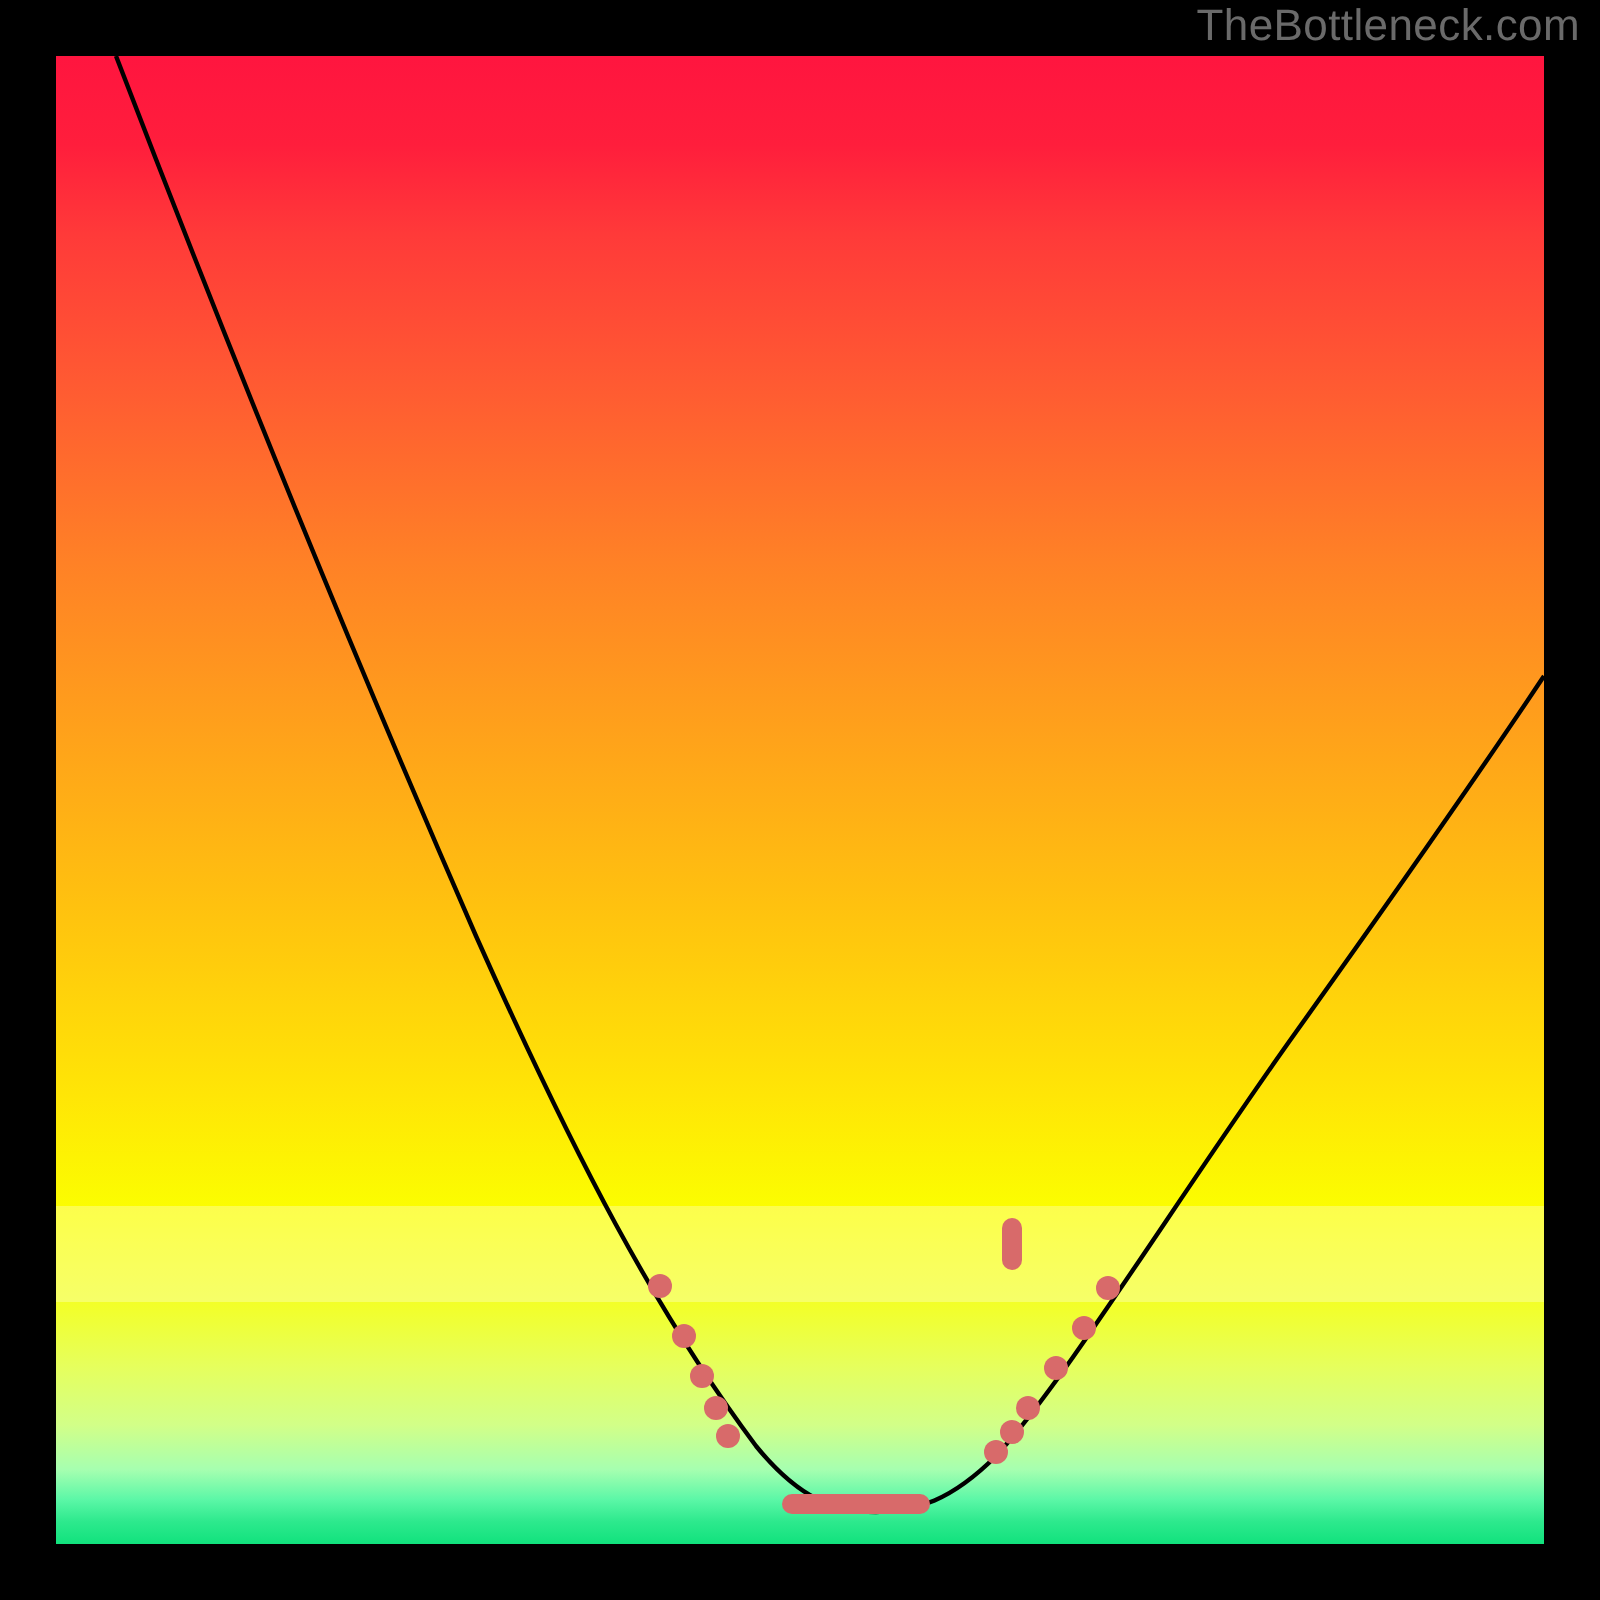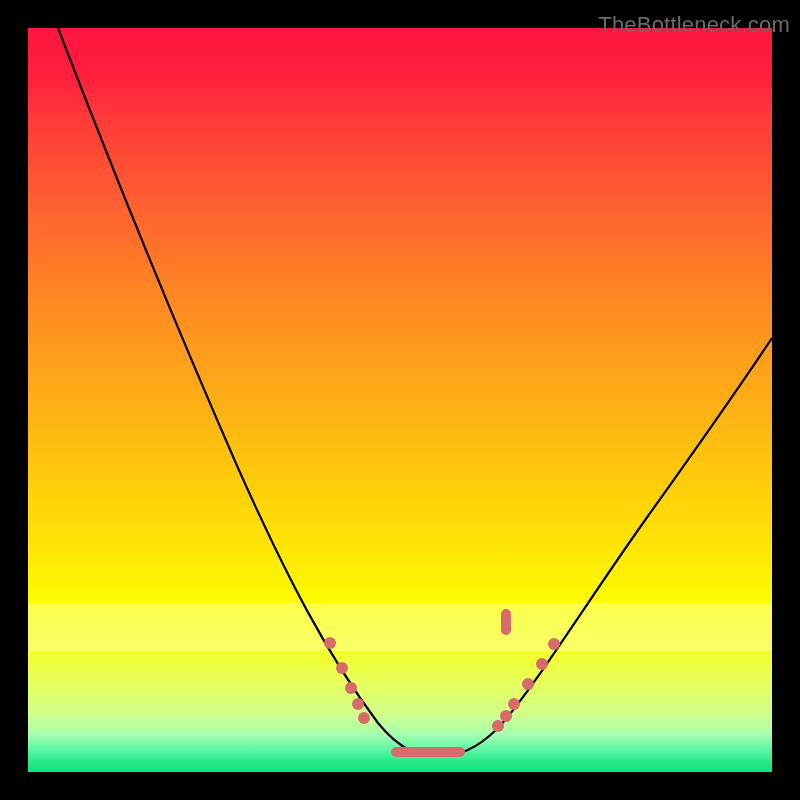--- a/index.html
+++ b/index.html
@@ -64,21 +64,21 @@
   .dot {
     fill: #d86a6a;
   }
   .dash {
     stroke: #d86a6a;
     stroke-width: 10;
     stroke-linecap: round;
   }
   .attribution {
     position: absolute;
-    top: 12px;
+    top: 0;
     right: 10px;
     color: #6a6a6a;
     font-size: 22px;
     font-weight: 500;
     letter-spacing: 0.2px;
   }
 </style>
 </head>
 <body>
 

